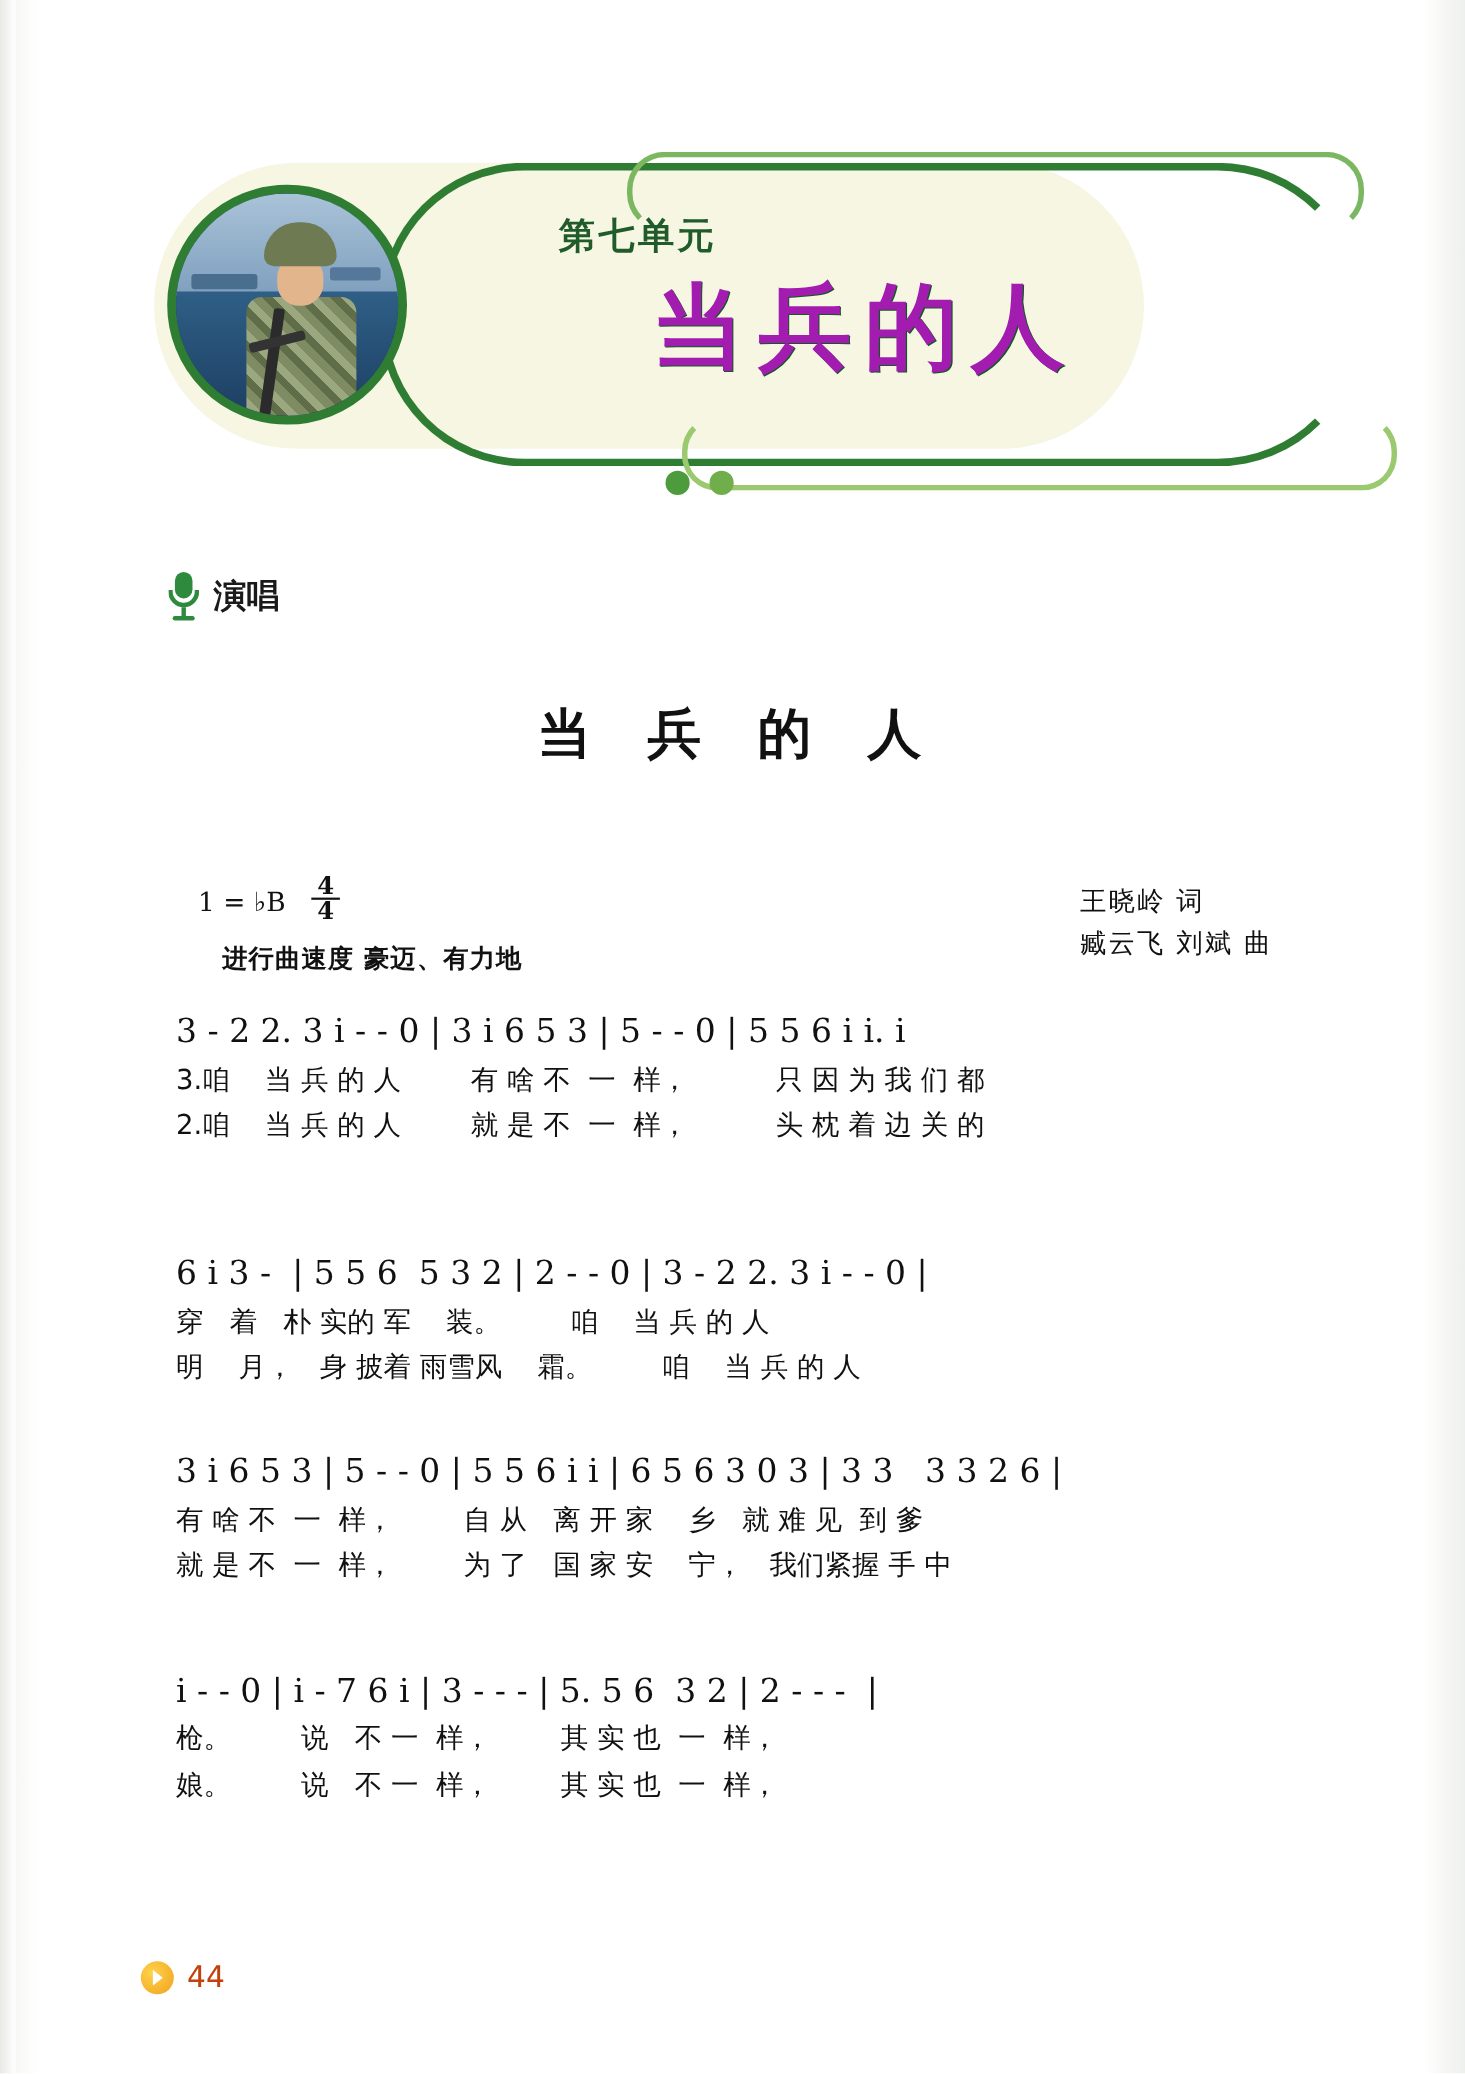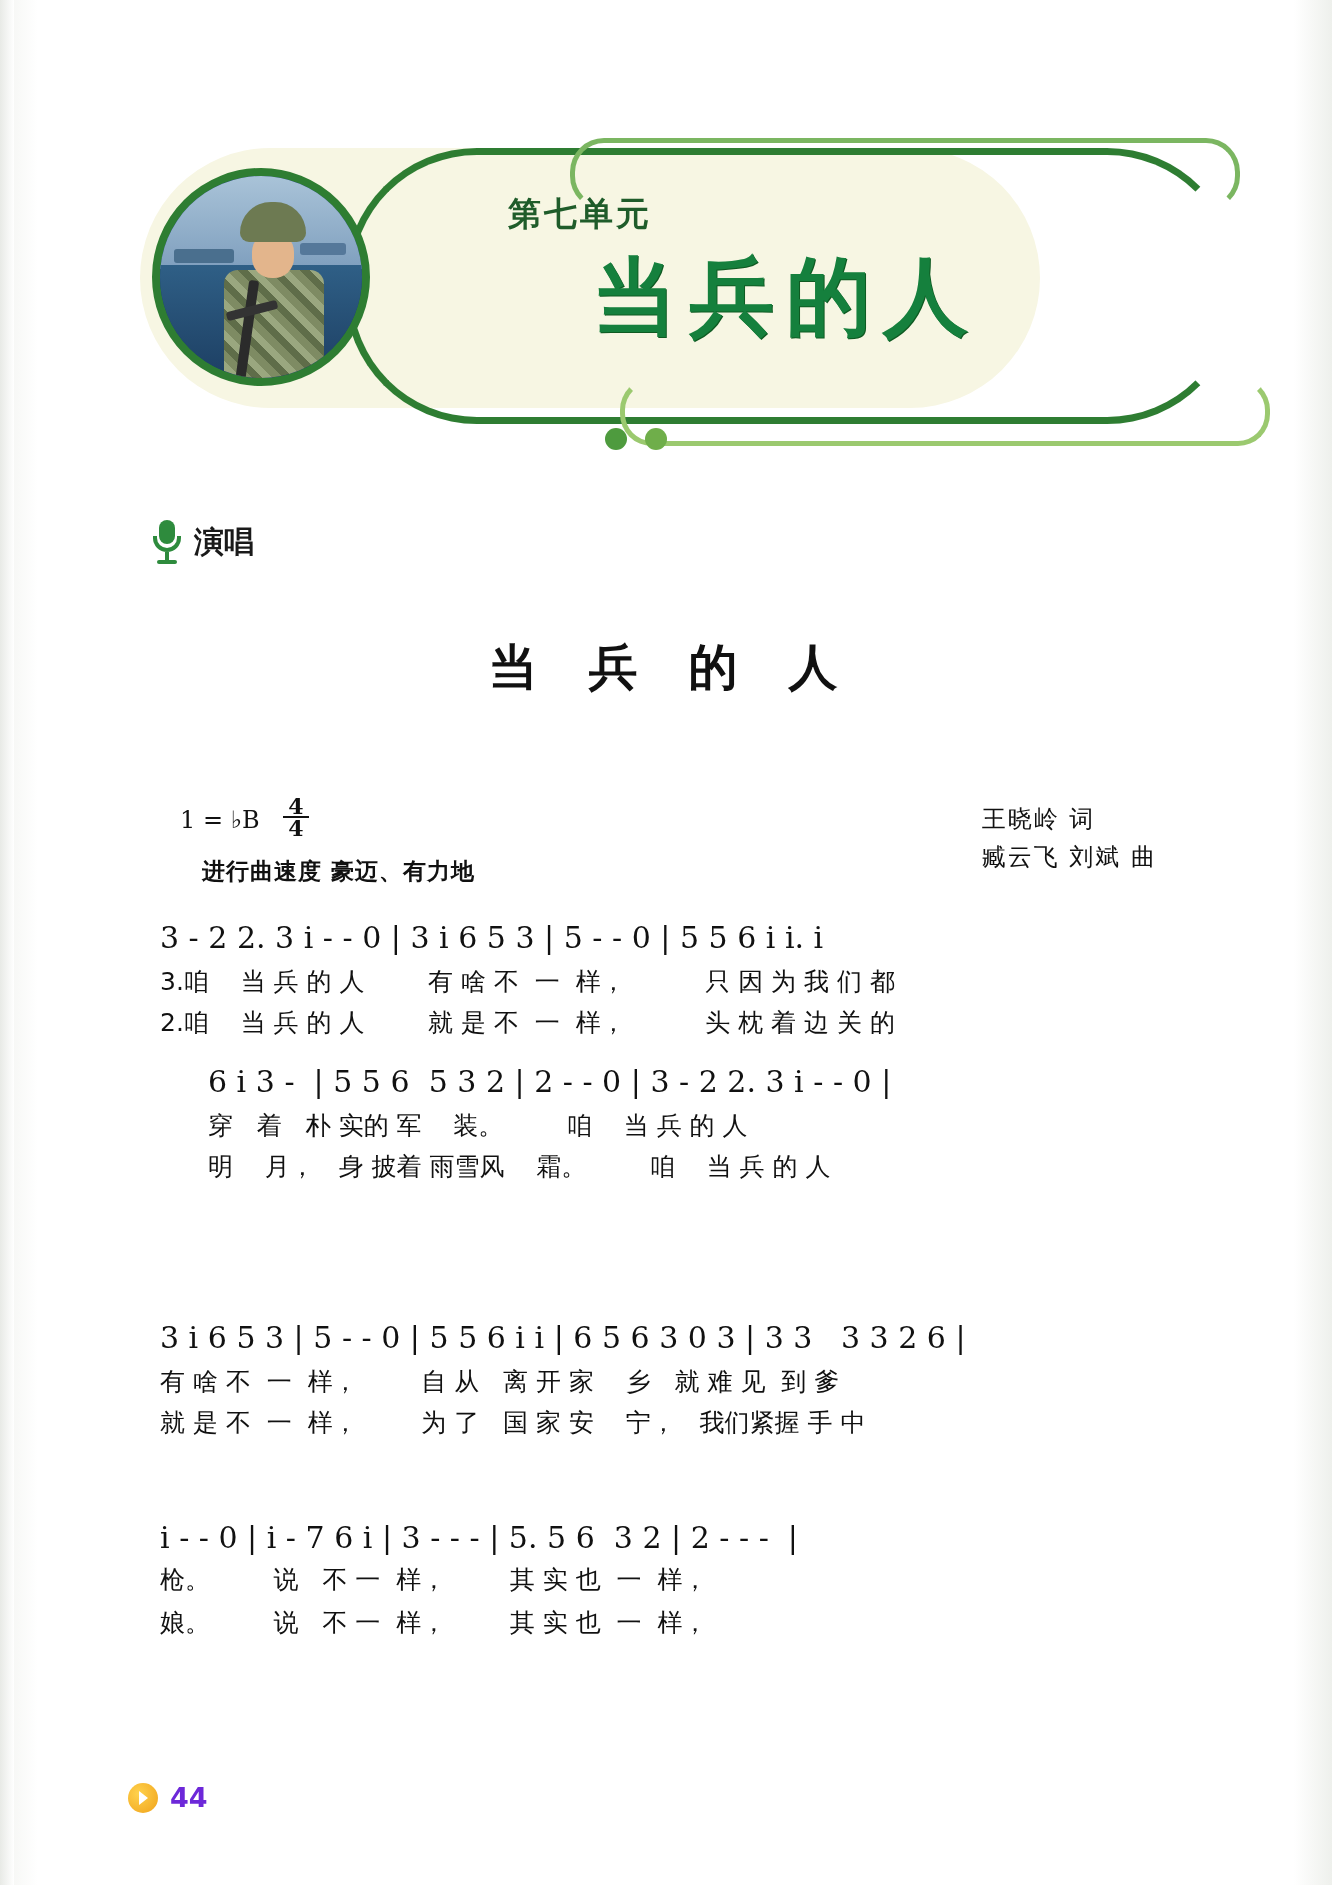--- a/index.html
+++ b/index.html
@@ -66,21 +66,21 @@
   .gun{position:absolute;left:24px;top:78px;width:10px;height:104px;background:#2b2b2b;border-radius:3px;transform:rotate(8deg);}
   .gun2{position:absolute;left:8px;top:104px;width:52px;height:9px;background:#333;border-radius:3px;transform:rotate(-14deg);}
 
   .unit-label{
     position:absolute;left:368px;top:62px;
     font-size:33px;color:#1f5c2a;letter-spacing:3px;
     font-family:"DejaVu Sans","Liberation Sans",sans-serif;font-weight:600;
   }
   .unit-title{
     position:absolute;left:452px;top:110px;
-    font-size:85px;font-weight:bold;color:#15803d;letter-spacing:12px;
+    font-size:85px;font-weight:bold;color:#a21caf;letter-spacing:12px;
     font-family:"DejaVu Sans","Liberation Sans",sans-serif;
     text-shadow:1px 1px 0 #0f5a22;
   }
 
   
   .sec{position:absolute;left:150px;top:520px;display:flex;align-items:center;gap:10px;}
   .mic{width:34px;height:44px;position:relative;}
   .mic .cap{position:absolute;left:9px;top:0;width:16px;height:24px;border-radius:8px;background:#2e8b3d;}
   .mic .arc2{position:absolute;left:3px;top:16px;width:28px;height:16px;border:4px solid #2e8b3d;
     border-top:none;border-radius:0 0 16px 16px;box-sizing:border-box;}
@@ -120,21 +120,21 @@
     font-size:25px;color:#111;white-space:pre;letter-spacing:0px;margin-top:10px;
   }
   .lyric.second{margin-top:8px;}
 
   
   .pagenum{position:absolute;left:128px;top:1782px;display:flex;align-items:center;gap:12px;}
   .pagenum .badge{width:30px;height:30px;border-radius:50%;
     background:radial-gradient(circle at 35% 35%,#ffd24d,#f0a21a);position:relative;}
   .pagenum .badge:after{content:"";position:absolute;left:11px;top:8px;
     border-left:9px solid #fff;border-top:7px solid transparent;border-bottom:7px solid transparent;}
-  .pagenum .num{font-size:27px;font-weight:bold;color:#6d28d9;
+  .pagenum .num{font-size:27px;font-weight:normal;color:#c2410c;
     font-family:"DejaVu Sans","Liberation Sans",sans-serif;}
 </style>
 </head>
 <body>
 
 <div class="page"></div>
 
 <div class="banner">
   <div class="banner-bg"></div>
   <div class="frame1"></div>
@@ -183,21 +183,21 @@
   <div>王晓岭 词</div>
   <div>臧云飞 刘斌 曲</div>
 </div>
 
 <div class="system" style="top:920px;">
   <div class="notes">3 - 2 2. 3 i - - 0 | 3 i 6 5 3 | 5 - - 0 | 5 5 6 i i. i</div>
   <div class="lyric">3.咱    当 兵 的 人        有 啥 不  一  样，          只 因 为 我 们 都</div>
   <div class="lyric second">2.咱    当 兵 的 人        就 是 不  一  样，          头 枕 着 边 关 的</div>
 </div>
 
-<div class="system" style="top:1064px;margin-left:48px;">
+<div class="system" style="top:1140px;">
   <div class="notes">6 i 3 -  | 5 5 6  5 3 2 | 2 - - 0 | 3 - 2 2. 3 i - - 0 |</div>
   <div class="lyric">穿   着   朴 实的 军    装。        咱    当 兵 的 人</div>
   <div class="lyric second">明    月，   身 披着 雨雪风    霜。        咱    当 兵 的 人</div>
 </div>
 
 <div class="system" style="top:1320px;">
   <div class="notes">3 i 6 5 3 | 5 - - 0 | 5 5 6 i i | 6 5 6 3 0 3 | 3 3   3 3 2 6 |</div>
   <div class="lyric">有 啥 不  一  样，        自 从   离 开 家    乡   就 难 见  到 爹</div>
   <div class="lyric second">就 是 不  一  样，        为 了   国 家 安    宁，   我们紧握 手 中</div>
 </div>

